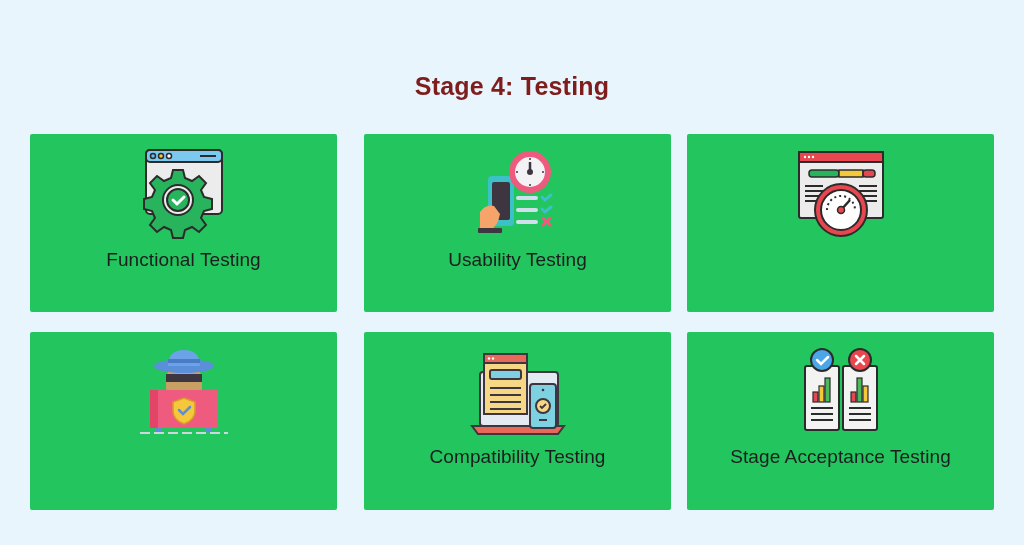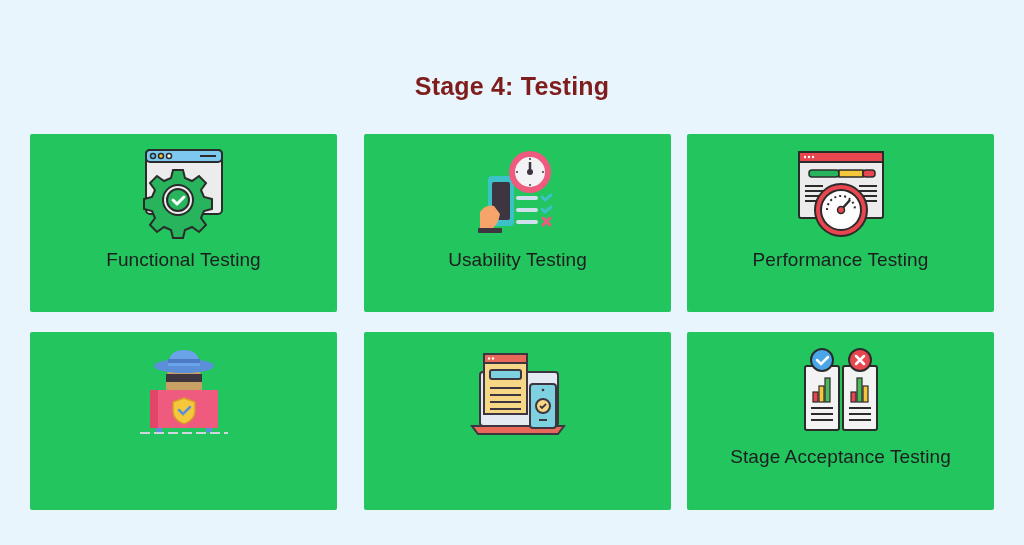--- a/index.html
+++ b/index.html
@@ -120,21 +120,20 @@
         <line x1="66" y1="43" x2="84" y2="43"></line>
       <line x1="66" y1="48" x2="84" y2="48"></line>
         <line x1="66" y1="53" x2="84" y2="53"></line>
     </g>
     <circle cx="48" cy="62" r="26" fill="#e8474f" stroke="#2b2b2b" stroke-width="2"></circle>
     <circle cx="48" cy="62" r="20" fill="#ffffff" stroke="#2b2b2b" stroke-width="2"></circle>
     <path d="M34,62 a14,14 0 0 1 28,0" fill="none" stroke="#2b2b2b" stroke-width="2" stroke-dasharray="2 3"></path>
     <line x1="48" y1="62" x2="57" y2="52" stroke="#2b2b2b" stroke-width="2.5"></line>
     <circle cx="48" cy="62" r="3.5" fill="#e8474f" stroke="#2b2b2b" stroke-width="1.5"></circle>
   </svg>
-  <div class="label">Performance Testing</div>
 </div>
 
 <div class="card r2 c1">
   <svg class="icon" viewBox="0 0 96 92">
     <rect x="30" y="22" width="36" height="30" rx="10" fill="#c9a063"></rect>
     <rect x="30" y="28" width="36" height="8" fill="#3d3640"></rect>
     <ellipse cx="48" cy="20" rx="30" ry="7" fill="#5b8fd9"></ellipse>
     <path d="M32,20 q0,-16 16,-16 q16,0 16,16 z" fill="#6aa3e8"></path>
     <rect x="32" y="13" width="32" height="4" fill="#4a7bc4"></rect>
     <rect x="14" y="44" width="68" height="38" fill="#ef5b7f"></rect>
@@ -161,20 +160,21 @@
         <line x1="20" y1="49" x2="51" y2="49"></line>
       <line x1="20" y1="56" x2="51" y2="56"></line>
         <line x1="20" y1="63" x2="51" y2="63"></line>
     </g>
     <rect x="60" y="38" width="26" height="44" rx="3" fill="#7dd1e0" stroke="#3d3640" stroke-width="2"></rect>
     <circle cx="73" cy="44" r="1.3" fill="#3d3640"></circle>
     <circle cx="73" cy="60" r="7" fill="#f5d785" stroke="#3d3640" stroke-width="2"></circle>
     <path d="M70,60 l2,2 l4,-4" fill="none" stroke="#3d3640" stroke-width="1.8"></path>
     <line x1="69" y1="74" x2="77" y2="74" stroke="#3d3640" stroke-width="2"></line>
   </svg>
+  <div class="label">Compatibility Testing</div>
 </div>
 
 <div class="card r2 c3">
   <svg class="icon" viewBox="0 0 96 92">
     <rect x="12" y="20" width="34" height="64" rx="2" fill="#f3f3f3" stroke="#2b2b2b" stroke-width="2"></rect>
     <rect x="50" y="20" width="34" height="64" rx="2" fill="#f3f3f3" stroke="#2b2b2b" stroke-width="2"></rect>
     <rect x="20" y="46" width="5" height="10" fill="#e8474f" stroke="#2b2b2b" stroke-width="1.2"></rect>
     <rect x="26" y="40" width="5" height="16" fill="#f5c83c" stroke="#2b2b2b" stroke-width="1.2"></rect>
     <rect x="32" y="32" width="5" height="24" fill="#4cba5a" stroke="#2b2b2b" stroke-width="1.2"></rect>
     <rect x="58" y="46" width="5" height="10" fill="#e8474f" stroke="#2b2b2b" stroke-width="1.2"></rect>

